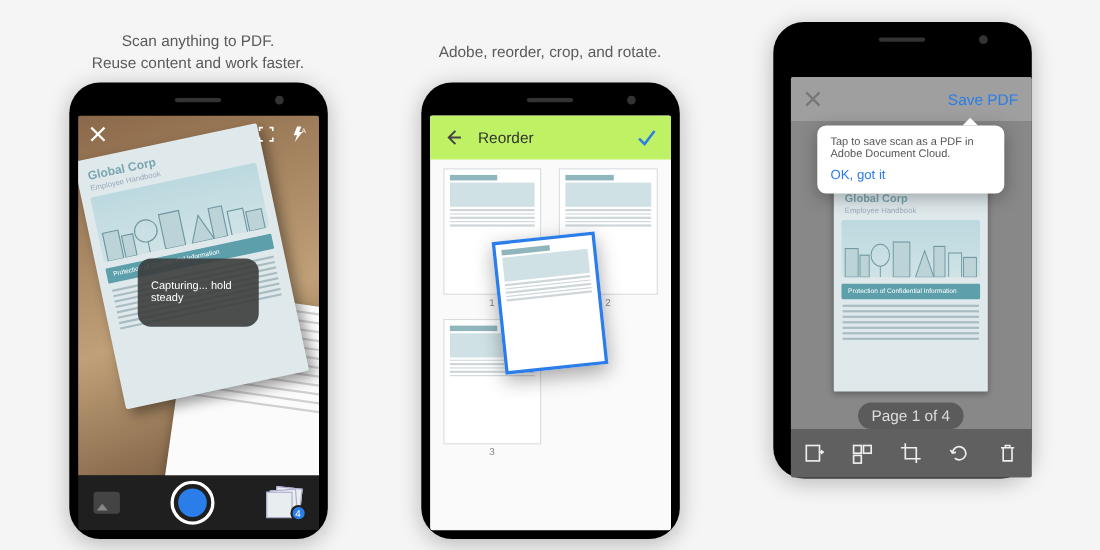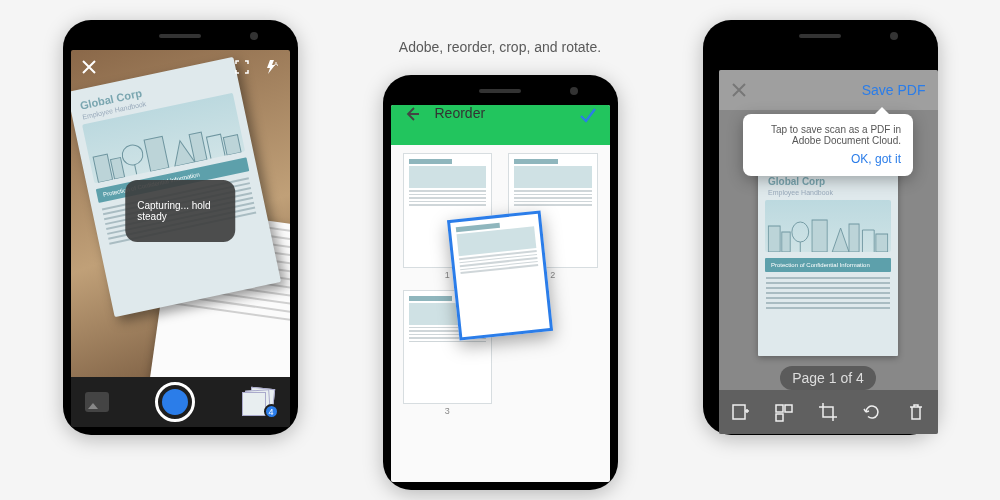--- a/index.html
+++ b/index.html
@@ -117,21 +117,21 @@
   }
   .shutter::after { content:""; width:26px;height:26px;border-radius:50%;background:#2b7de9;border:2px solid #1f1f1f; }
   .stack { position:relative; width:34px;height:28px; }
   .stack .pg { position:absolute; width:24px;height:24px; background:#e8eef0; border:1px solid #aac; }
   .stack .pg:nth-child(1){ top:0;left:8px; transform:rotate(6deg);}
   .stack .pg:nth-child(2){ top:2px;left:4px; transform:rotate(-4deg);}
   .stack .pg:nth-child(3){ top:4px;left:0; }
   .badge { position:absolute; bottom:-3px; right:-3px; width:15px;height:15px;background:#2b7de9;color:#fff;border-radius:50%;font-size:9px;display:flex;align-items:center;justify-content:center;border:2px solid #1f1f1f; }
   
   .s2 { background:#fafafa; }
-  .s2-bar { height:40px; display:flex; align-items:flex-start; padding:0 12px; gap:14px; background:#22c55e; font-size:14px; color:#333; }
+  .s2-bar { height:40px; display:flex; align-items:center; padding:0 12px; gap:14px; background:#bef264; font-size:14px; color:#333; }
   .s2-bar .spacer { flex:1; }
   .check { color:#2b7de9; font-size:18px; font-weight:bold; }
   .grid2 { flex:1; padding:8px 12px; display:grid; grid-template-columns:1fr 1fr; gap:10px 16px; align-content:start; position:relative; }
   .mini { background:#fff; border:1px solid #d7dde0; aspect-ratio: 0.78; position:relative; }
   .mini .mh { height:5px; background:#8fb6bd; margin:5px 5px 2px; width:50%; }
   .mini .msky { height:22px; background:#cfe1e4; margin:0 5px; }
   .mini .ml { height:1.5px; background:#cfd6d9; margin:2px 5px; }
   .pglbl { text-align:center; font-size:9px; color:#888; margin-top:2px; }
   .drag {
     position:absolute; top:70px; left:62px;
@@ -143,40 +143,42 @@
   
   .s3 { background:#888; position:relative;margin-top:12px; }
   .s3-bar { height:40px; background:rgba(170,170,170,.7); display:flex; align-items:center; justify-content:space-between; padding:0 12px; font-size:14px; }
   .s3-bar .x { color:#777; font-size:18px; }
   .save-link { color:#2b7de9; font-weight:500; }
   .s3-body { flex:1; position:relative; display:flex; flex-direction:column; align-items:center; }
   .popover {
     position:absolute; top:4px; left:50%; transform:translateX(-50%);
     width:170px; background:#fff; border-radius:8px;
     box-shadow:0 4px 16px rgba(0,0,0,.3);
-    padding:10px 12px; text-align:right; font-size:10px; color:#555; z-index:5;
+    padding:10px 12px; text-align:left; font-size:10px; color:#555; z-index:5;
   }
   .popover::after {
     content:""; position:absolute; top:-7px; right:24px;
     border-left:7px solid transparent; border-right:7px solid transparent;
     border-bottom:7px solid #fff;
   }
   .pop-link { color:#2b7de9; margin-top:6px; display:block; font-weight:400; font-size:12px; }
   .preview {
     margin-top:56px; width:140px; height:190px; background:#dfe9ec; border-radius:1px;
     box-shadow:0 2px 6px rgba(0,0,0,.3); overflow:hidden;
   }
   .pill { margin-top:10px; background:#5b5b5b; color:#ddd; font-size:14px; padding:4px 12px; border-radius:12px; }
   .s3-tools { height:44px; background:rgba(80,80,80,.7); display:flex; align-items:center; justify-content:space-around; color:#eee; }
   .tool { width:22px; height:22px; display:flex; align-items:center; justify-content:center; }
 </style>
 </head>
 <body>
 
 <div class="panel">
+  <div class="caption">Scan anything to PDF.
+Reuse content and work faster.</div>
   <div class="phone">
     <div class="screen">
       <div class="s1-photo">
         <div class="desk-paper">
           <i></i>
             <i></i>
             <i></i>
             <i></i>
             <i></i>
             <i></i>

